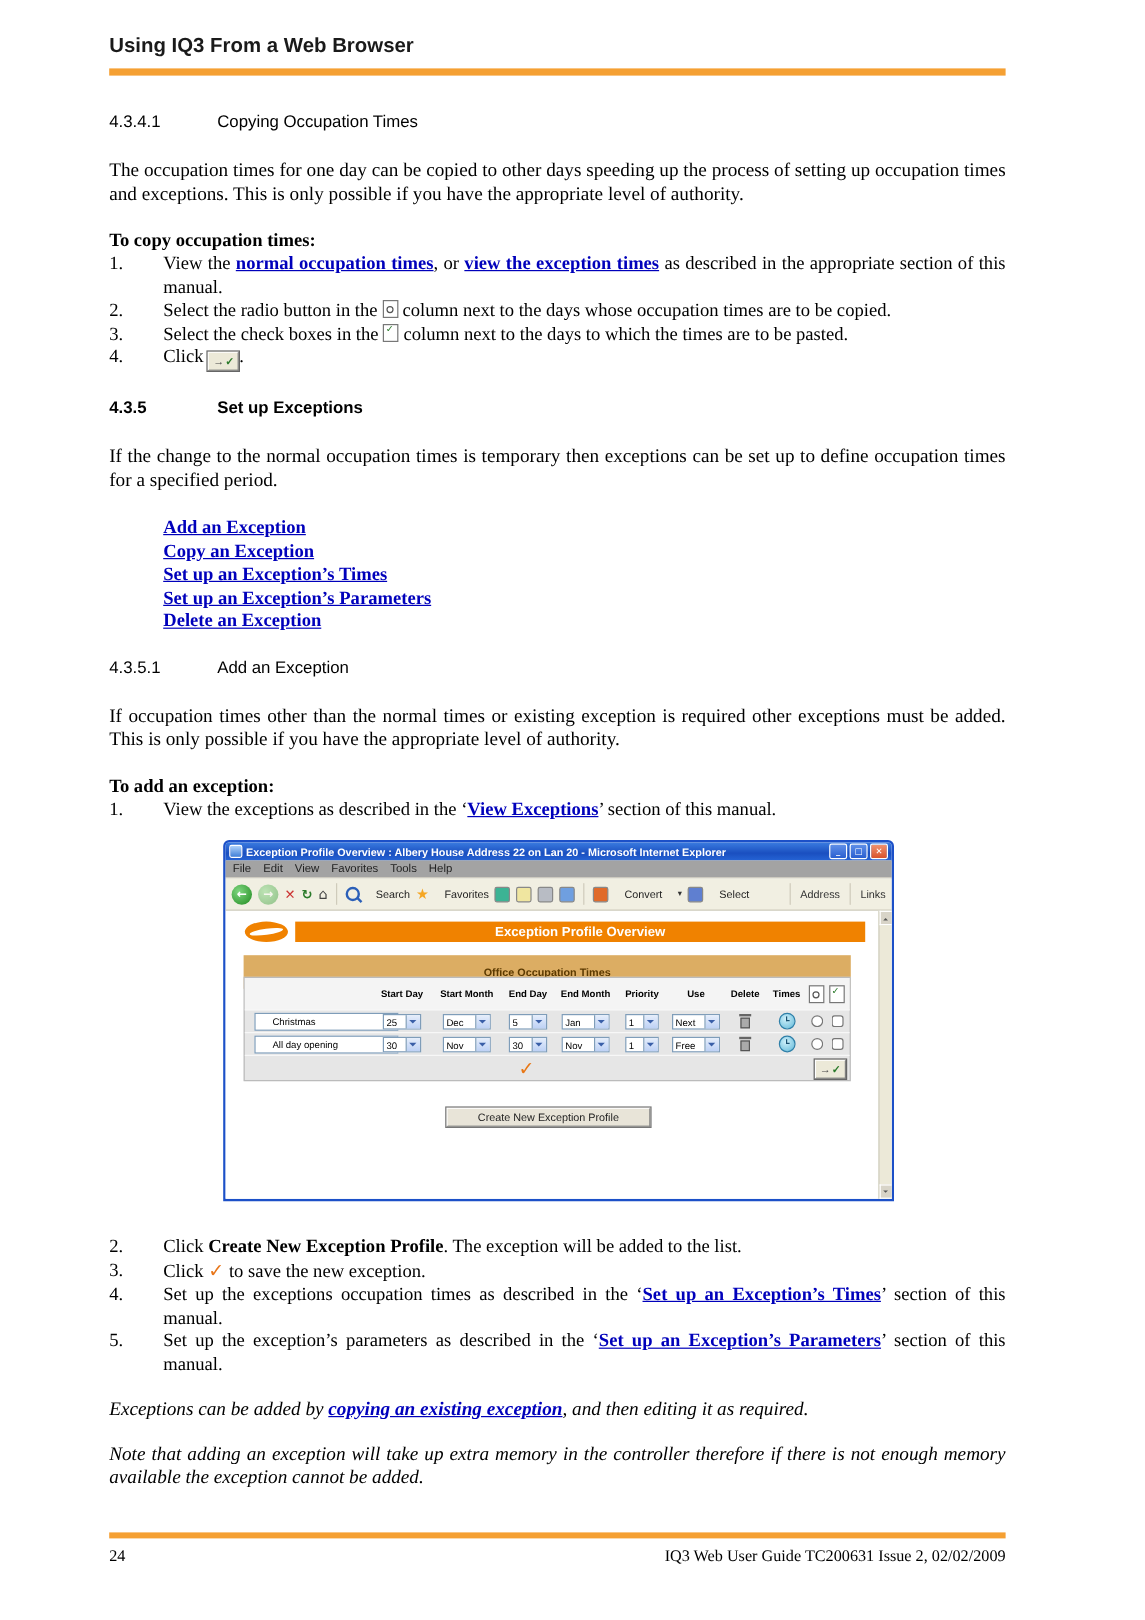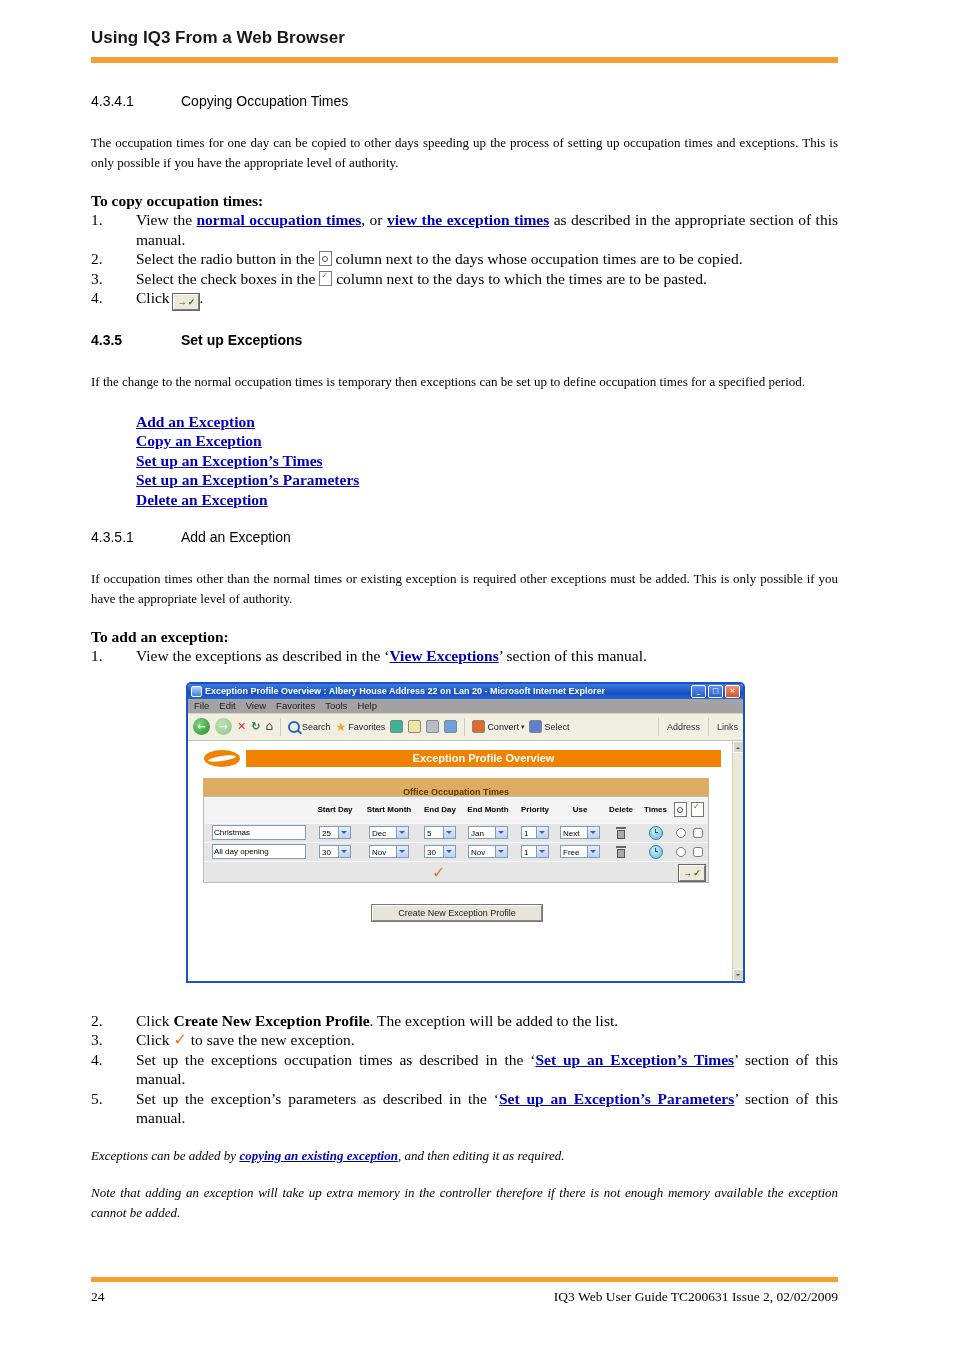--- a/index.html
+++ b/index.html
@@ -6,21 +6,21 @@
   .page{position:relative;width:954px;height:1350px;background:#fff;overflow:hidden;
         font-family:"Liberation Serif", serif;color:#000;}
   .content{position:absolute;left:91px;top:0;width:747px;}
 
   
   .doc-title{margin-top:28px;font:bold 17px "Liberation Sans", sans-serif;color:#1a1a1a;}
   .rule{margin-top:9px;height:6px;background:#F5A033;}
   .sec-head{margin-top:30px;font:14px "Liberation Sans", sans-serif;display:flex;}
   .sec-head.bold{font-weight:bold;}
   .sec-num{width:90px;flex:0 0 90px;}
-  .para{margin-top:24px;font-size:13px;line-height:19.5px;text-align:justify;}
+  .para{margin-top:24px;font-size:16px;line-height:19.5px;text-align:justify;}
   .para.italic{font-style:italic;}
   .list-heading{margin-top:20px;font-size:15.5px;font-weight:bold;}
   .step{display:flex;font-size:15.5px;line-height:19.5px;}
   .step-num{width:45px;flex:0 0 45px;}
   .step-body{flex:1;text-align:justify;}
   .doclink{color:#0000BB;font-weight:bold;text-decoration:underline;cursor:pointer;}
   .links-block{margin-top:20px;margin-left:45px;font-size:15.5px;line-height:19.5px;}
   .links-block .doclink{display:block;width:max-content;}
   .b{font-weight:bold;}
   .save-check{color:#E8761A;font-weight:bold;font-size:16px;font-family:"DejaVu Sans",sans-serif;}
@@ -55,21 +55,21 @@
   .wb.close{background:linear-gradient(#F0926F,#D9532C);}
   .ie-menubar{height:14px;flex:0 0 14px;background:#a3a3a3;border-bottom:1px solid #D8D4C8;display:flex;align-items:center;
               gap:10px;padding:0 6px;font:9.5px "Liberation Sans",sans-serif;color:#222;}
   .ie-menubar span{cursor:pointer;}
   .ie-toolbar{height:26px;flex:0 0 26px;background:#F1EFE2;border-bottom:1px solid #C8C4B4;display:flex;align-items:center;
               gap:5px;padding:0 5px;font:9px "Liberation Sans",sans-serif;color:#222;}
   .circ{width:17px;height:17px;border-radius:50%;background:radial-gradient(circle at 35% 35%,#7FD67F,#1F8A1F);color:#fff;
         display:inline-flex;align-items:center;justify-content:center;font:bold 10px "DejaVu Sans",sans-serif;cursor:pointer;}
   .circ.fwd{opacity:.45;}
   .tb-sep{width:1px;height:18px;background:#CFCBBB;margin:0 2px;}
-  .tb-g{display:inline-flex;align-items:center;gap:2px;cursor:pointer;}
+  .tb-g{display:inline-flex;align-items:center;gap:13px;cursor:pointer;}
   .glyph{font-family:"DejaVu Sans",sans-serif;font-size:11px;line-height:11px;}
   .glyph.stop{color:#C33;font-weight:bold;}
   .glyph.refresh{color:#2A7A2A;font-weight:bold;}
   .glyph.home{color:#444;font-size:12px;}
   .mag{width:8px;height:8px;border:2px solid #2B5FB8;border-radius:50%;position:relative;display:inline-block;}
   .mag::after{content:"";position:absolute;width:5px;height:2px;background:#2B5FB8;transform:rotate(45deg);right:-4px;bottom:-2px;}
   .star{color:#F5A623;font-size:12px;line-height:12px;font-family:"DejaVu Sans",sans-serif;}
   .sq{width:11px;height:11px;display:inline-block;border-radius:2px;border:1px solid #888;cursor:pointer;}
   .sq.history{background:#3CB394;}
   .sq.mail{background:#F0E6A0;}
@@ -106,21 +106,21 @@
   .c-sd{width:52px;flex:0 0 52px;}
   .c-sm{width:56px;flex:0 0 56px;}
   .c-ed{width:46px;flex:0 0 46px;}
   .c-em{width:50px;flex:0 0 50px;}
   .c-pri{width:44px;flex:0 0 44px;}
   .c-use{width:46px;flex:0 0 46px;}
   .c-del{width:36px;flex:0 0 36px;}
   .c-tim{width:33px;flex:0 0 33px;}
   .c-r{width:17px;flex:0 0 17px;}
 
-  .name-input{width:90px;height:11px;border:1px solid #7F9DB9;font:8px "Liberation Sans",sans-serif;padding:1px 1px;background:#fff;}
+  .name-input{width:90px;height:11px;border:1px solid #7F9DB9;font:8px "Liberation Sans",sans-serif;padding:1px 14px;background:#fff;}
   .dd{display:inline-flex;align-items:stretch;background:#fff;border:1px solid #7F9DB9;height:13px;box-sizing:border-box;cursor:pointer;}
   .ddv{flex:1;font:8px "Liberation Sans",sans-serif;padding:2px 0 0 2px;overflow:hidden;white-space:nowrap;}
   .dda{width:11px;flex:0 0 11px;background:linear-gradient(#E6EEFB,#BDD1F5);border-left:1px solid #7F9DB9;position:relative;}
   .dda::after{content:"";position:absolute;left:2px;top:4px;border:3px solid transparent;border-top-color:#3A5FA8;}
   .w32{width:32px;} .w40{width:40px;} .w28{width:28px;}
 
   .trash{width:10px;height:12px;display:inline-block;position:relative;cursor:pointer;}
   .trash::before{content:"";position:absolute;top:0;left:0;right:0;height:2px;background:#666;}
   .trash::after{content:"";position:absolute;top:3px;left:1px;right:1px;bottom:0;background:#AAA;border:1px solid #555;}
   .clock{width:12px;height:12px;border-radius:50%;background:radial-gradient(circle at 40% 35%,#CFF0FA,#5FB8D8);

